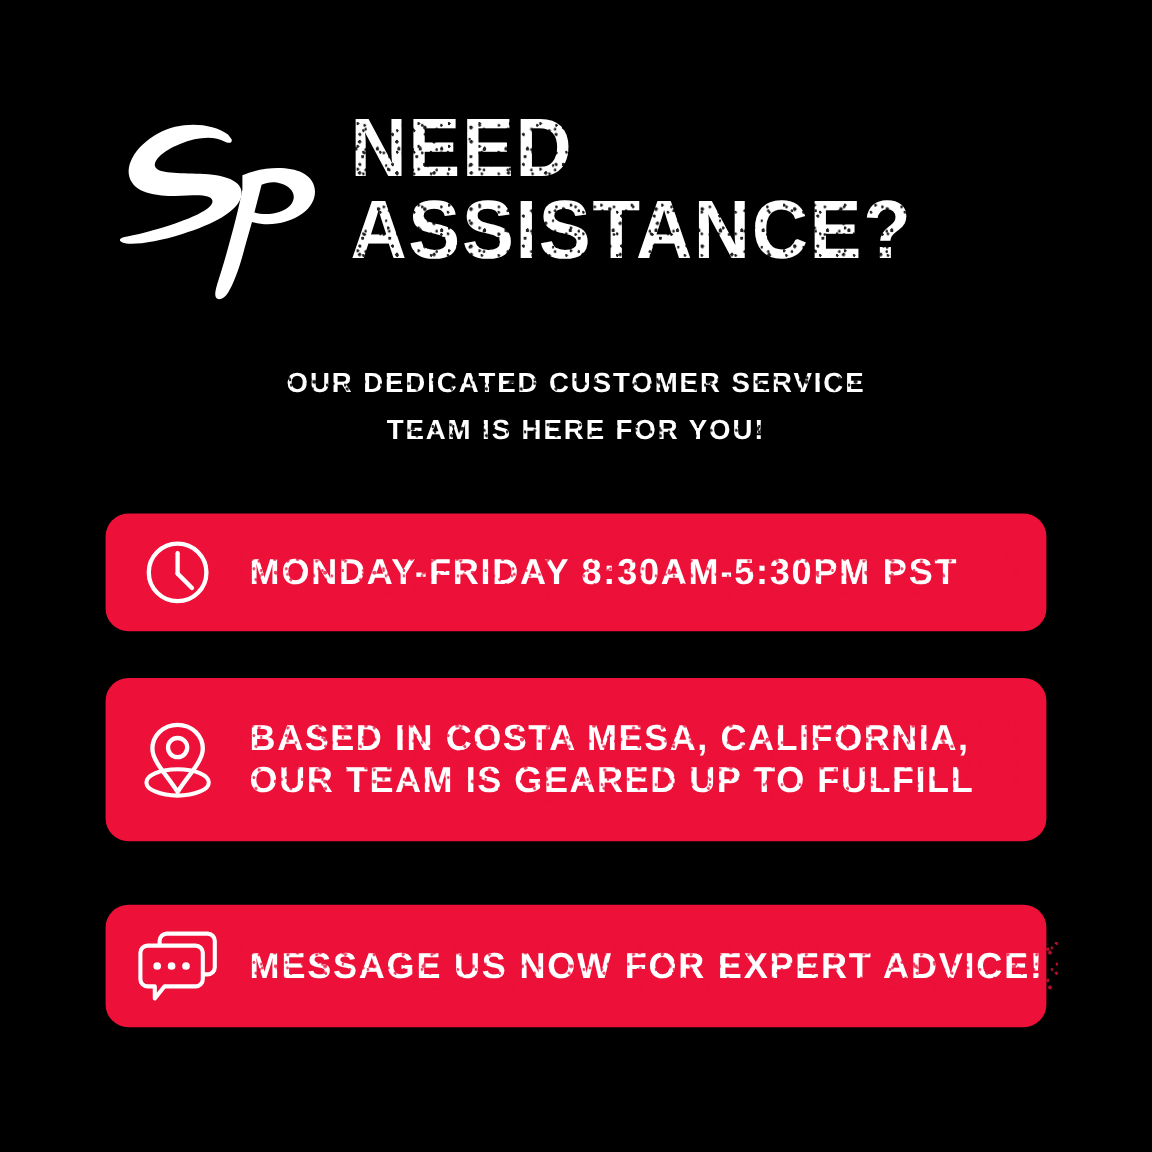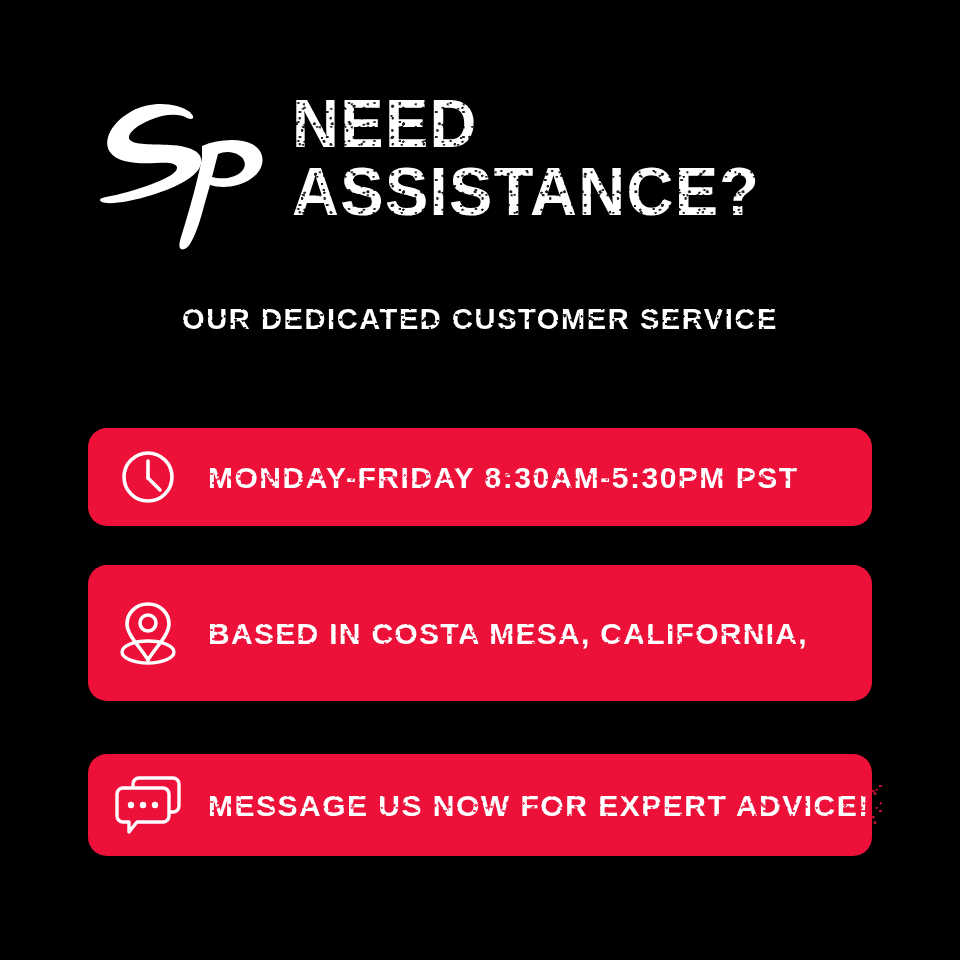--- a/index.html
+++ b/index.html
@@ -114,21 +114,21 @@
     left: 0;
     top: 300px;
     width: 960px;
     text-align: center;
   }
   .sub-line {
     display: block;
     color: #ffffff;
     font-family: "Liberation Sans Narrow", "Liberation Sans", sans-serif;
     font-weight: 700;
-    font-size: 29px;
+    font-size: 23px;
     line-height: 39px;
     letter-spacing: 1.6px;
     text-transform: uppercase;
     white-space: nowrap;
   }
 
   
   .bar {
     position: absolute;
     left: 88px;
@@ -215,20 +215,21 @@
 
     <div class="headline">
       <span class="headline-line grunge">NEED</span>
       <span class="headline-line grunge">ASSISTANCE?</span>
     </div>
 
   </div>
 
   <div class="subheading">
     <span class="sub-line grunge">OUR DEDICATED CUSTOMER SERVICE</span>
+    <span class="sub-line grunge">TEAM IS HERE FOR YOU!</span>
   </div>
 
   <div class="bar bar-1">
     <div class="bar-icon">
       <svg width="58" height="58" viewBox="0 0 58 58" xmlns="http://www.w3.org/2000/svg">
         <circle cx="29" cy="29" r="24" fill="none" stroke="#ffffff" stroke-width="3.6"></circle>
         <path d="M29 13 L29 30" fill="none" stroke="#ffffff" stroke-width="3.6" stroke-linecap="round"></path>
         <path d="M29 30 L41 42" fill="none" stroke="#ffffff" stroke-width="3.6" stroke-linecap="round"></path>
       </svg>
     </div>
@@ -246,20 +247,21 @@
         <path d="M33 6
                  C21 6, 12 15, 12 26
                  C12 37, 26 50, 33 62
                  C40 50, 54 37, 54 26
                  C54 15, 45 6, 33 6 Z" fill="none" stroke="#ffffff" stroke-width="3.6" stroke-linejoin="round"></path>
         <circle cx="33" cy="25" r="8" fill="none" stroke="#ffffff" stroke-width="3.6"></circle>
       </svg>
     </div>
     <div class="bar-text">
       <span class="tline grunge on-red">BASED IN COSTA MESA, CALIFORNIA,</span>
+      <span class="tline grunge on-red">OUR TEAM IS GEARED UP TO FULFILL</span>
     </div>
   </div>
 
   <div class="bar bar-3">
     <div class="bar-icon">
       <svg width="70" height="62" viewBox="0 0 70 62" xmlns="http://www.w3.org/2000/svg">
 
         <rect x="20" y="4" width="46" height="34" rx="6" fill="none" stroke="#ffffff" stroke-width="3.4"></rect>
 
         <path d="M10 14

